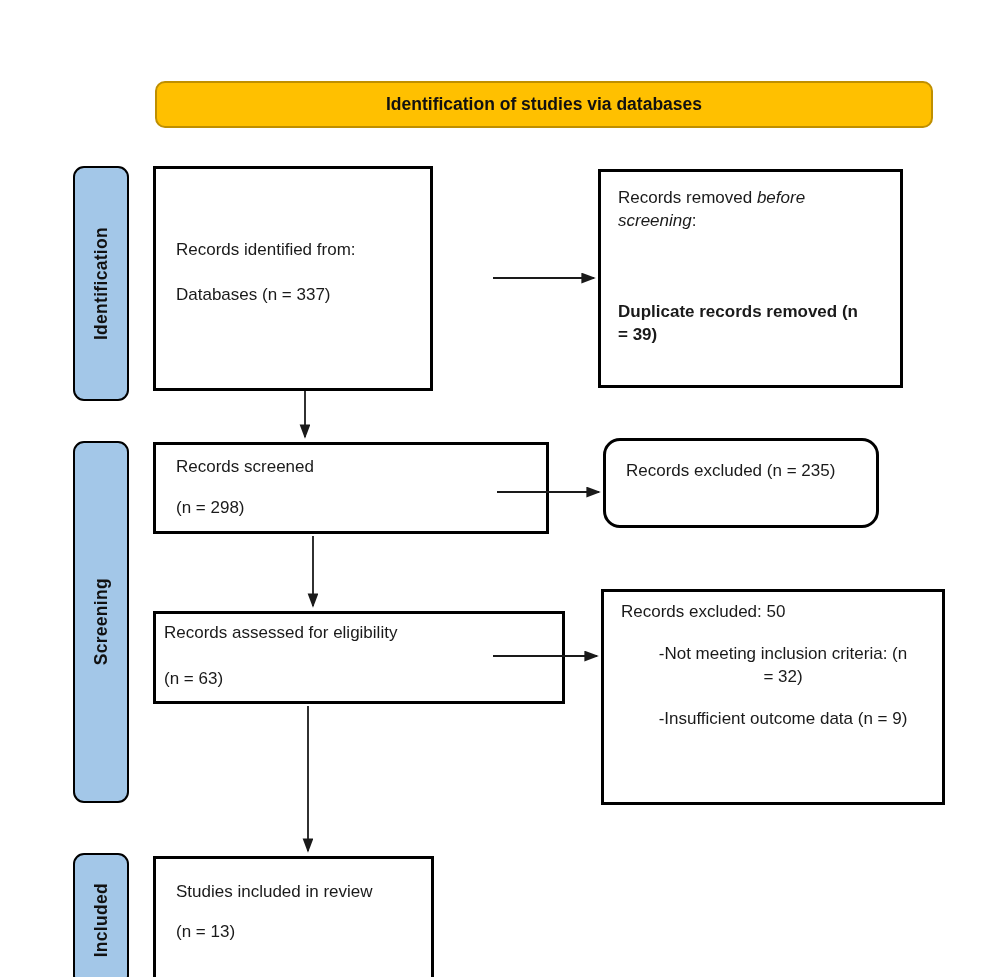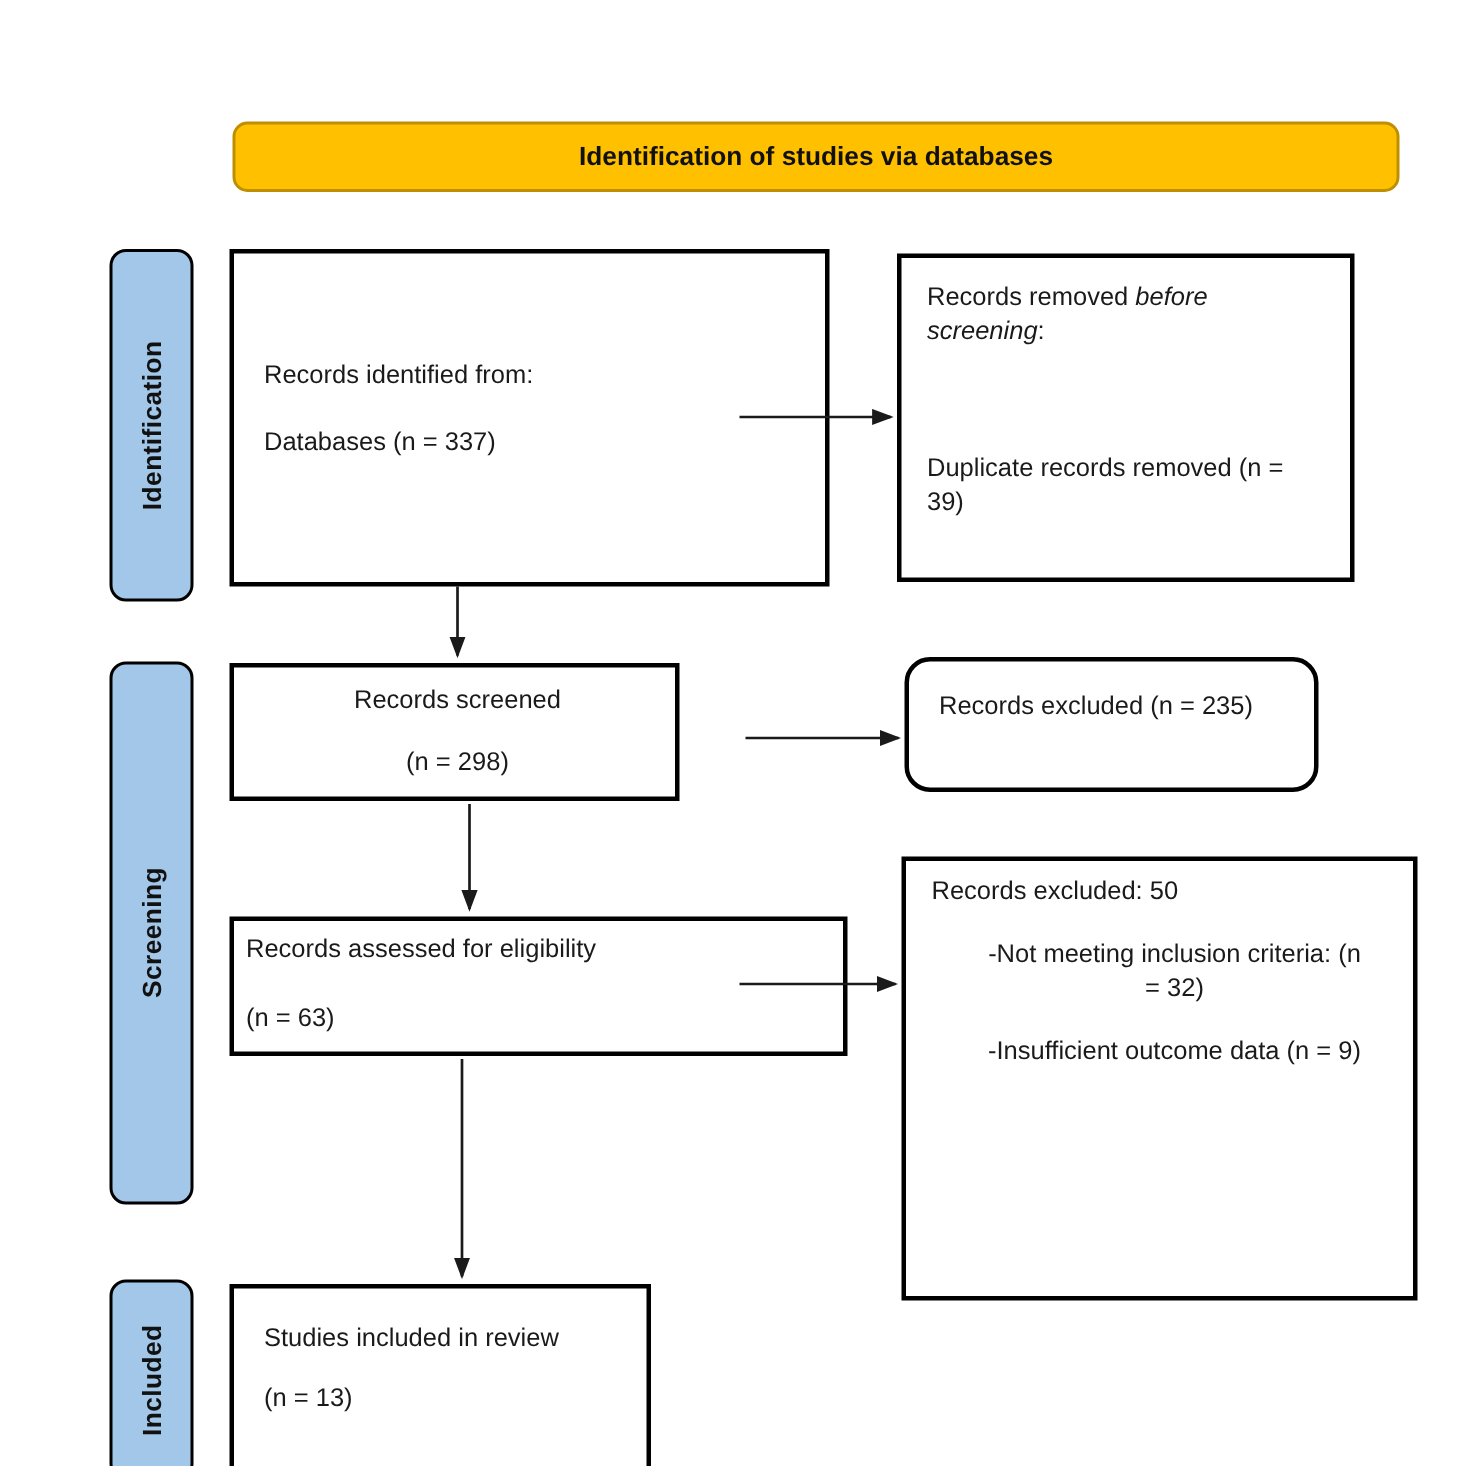--- a/index.html
+++ b/index.html
@@ -53,37 +53,37 @@
     position: absolute;
     box-sizing: border-box;
     background: #ffffff;
     border: 3px solid #000;
     font-size: 17px;
     line-height: 1.35;
   }
   .fbox p { margin: 0; }
   .ind { margin-left: 31px; }
 
-  .box-identified { left: 153px; top: 150px; width: 400px; height: 225px; padding: 70px 16px 0 20px; }
+  .box-identified { left: 153px; top: 150px; width: 280px; height: 225px; padding: 70px 16px 0 20px; }
   .box-identified .p2 { margin-top: 22px; }
 
   .box-removed { left: 598px; top: 153px; width: 305px; height: 219px; padding: 15px 14px 0 17px; }
   .box-removed .p1 { max-width: 235px; }
-  .box-removed .p2 { margin-top: 68px; max-width: 252px; }
+  .box-removed .p2 { margin-top: 68px; max-width: 252px; font-weight: bold; }
   .box-removed .it { font-style: italic; }
 
-  .box-screened { left: 153px; top: 426px; width: 300px; height: 92px; padding: 11px 16px 0 20px; text-align: center; }
+  .box-screened { left: 153px; top: 426px; width: 396px; height: 92px; padding: 11px 16px 0 20px; }
   .box-screened .p2 { margin-top: 18px; }
 
   .box-excluded-screening { left: 603px; top: 422px; width: 276px; height: 90px; padding: 19px 14px 0 20px; border-radius: 17px; }
 
   .box-assessed { left: 153px; top: 595px; width: 412px; height: 93px; padding: 8px 16px 0 8px; }
   .box-assessed .p2 { margin-top: 23px; }
 
-  .box-excluded-eligibility { left: 601px; top: 555px; width: 344px; height: 296px; padding: 9px 14px 16px 17px; }
+  .box-excluded-eligibility { left: 601px; top: 573px; width: 344px; height: 216px; padding: 9px 14px 16px 17px; }
   .box-excluded-eligibility .reason { margin: 19px 0 0 31px; max-width: 262px; text-align: center; }
 
   .box-included { left: 153px; top: 840px; width: 281px; height: 128px; padding: 22px 16px 0 20px; }
   .box-included .p2 { margin-top: 17px; }
 
   
   svg.arrows {
     position: absolute;
     left: 0; top: 0;
     pointer-events: none;

